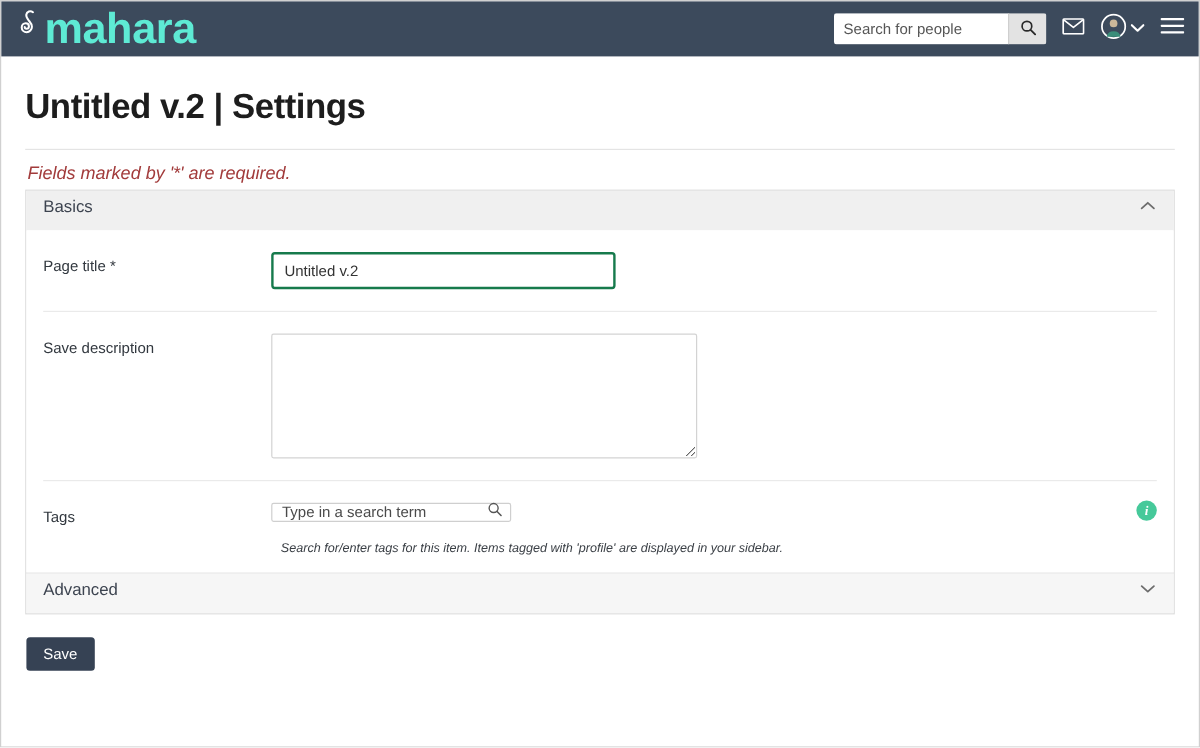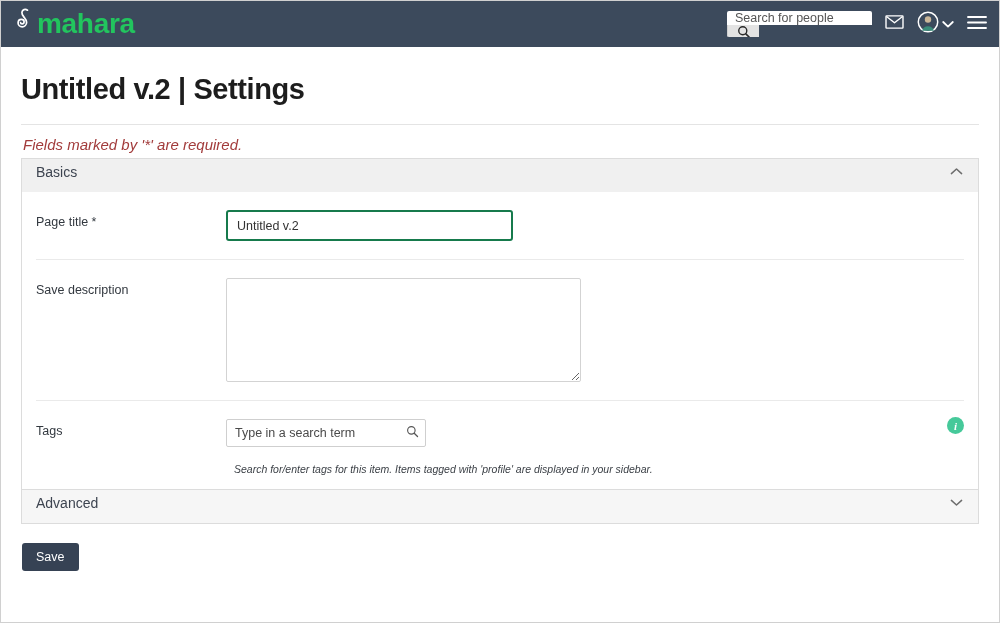--- a/index.html
+++ b/index.html
@@ -28,37 +28,36 @@
     padding: 0 12px 0 14px;
   }
   .brand {
     display: flex;
     align-items: center;
     gap: 2px;
     cursor: pointer;
   }
   .brand-mark { display: block; }
   .brand-text {
-    color: #22c55e;
-    font-size: 28px;
+    color: #5eead4;
+    font-size: 36px;
     font-weight: bold;
     letter-spacing: -0.3px;
     line-height: 1;
   }
   .header-right {
     display: flex;
     align-items: center;
     gap: 13px;
   }
   .search-group {
     display: flex;
     height: 26px;
     border-radius: 2px;
     overflow: hidden;
-    flex-direction: column;
   }
   .search-input {
     width: 145px;
     height: 26px;
     border: none;
     outline: none;
     padding: 0 8px;
     font-size: 12.5px;
     color: #333;
     background: #ffffff;
@@ -165,21 +164,21 @@
     font-size: 12.5px;
     color: #333;
     outline: none;
     resize: both;
     font-family: "Liberation Sans", sans-serif;
     background: #fff;
     display: block;
   }
   .tag-input-wrap {
     width: 200px;
-    height: 28px;
+    height: 16px;
     border: 1px solid #cfcfcf;
     border-radius: 2px;
     display: flex;
     align-items: center;
     background: #fff;
   }
   .tag-input {
     flex: 1;
     border: none;
     outline: none;

